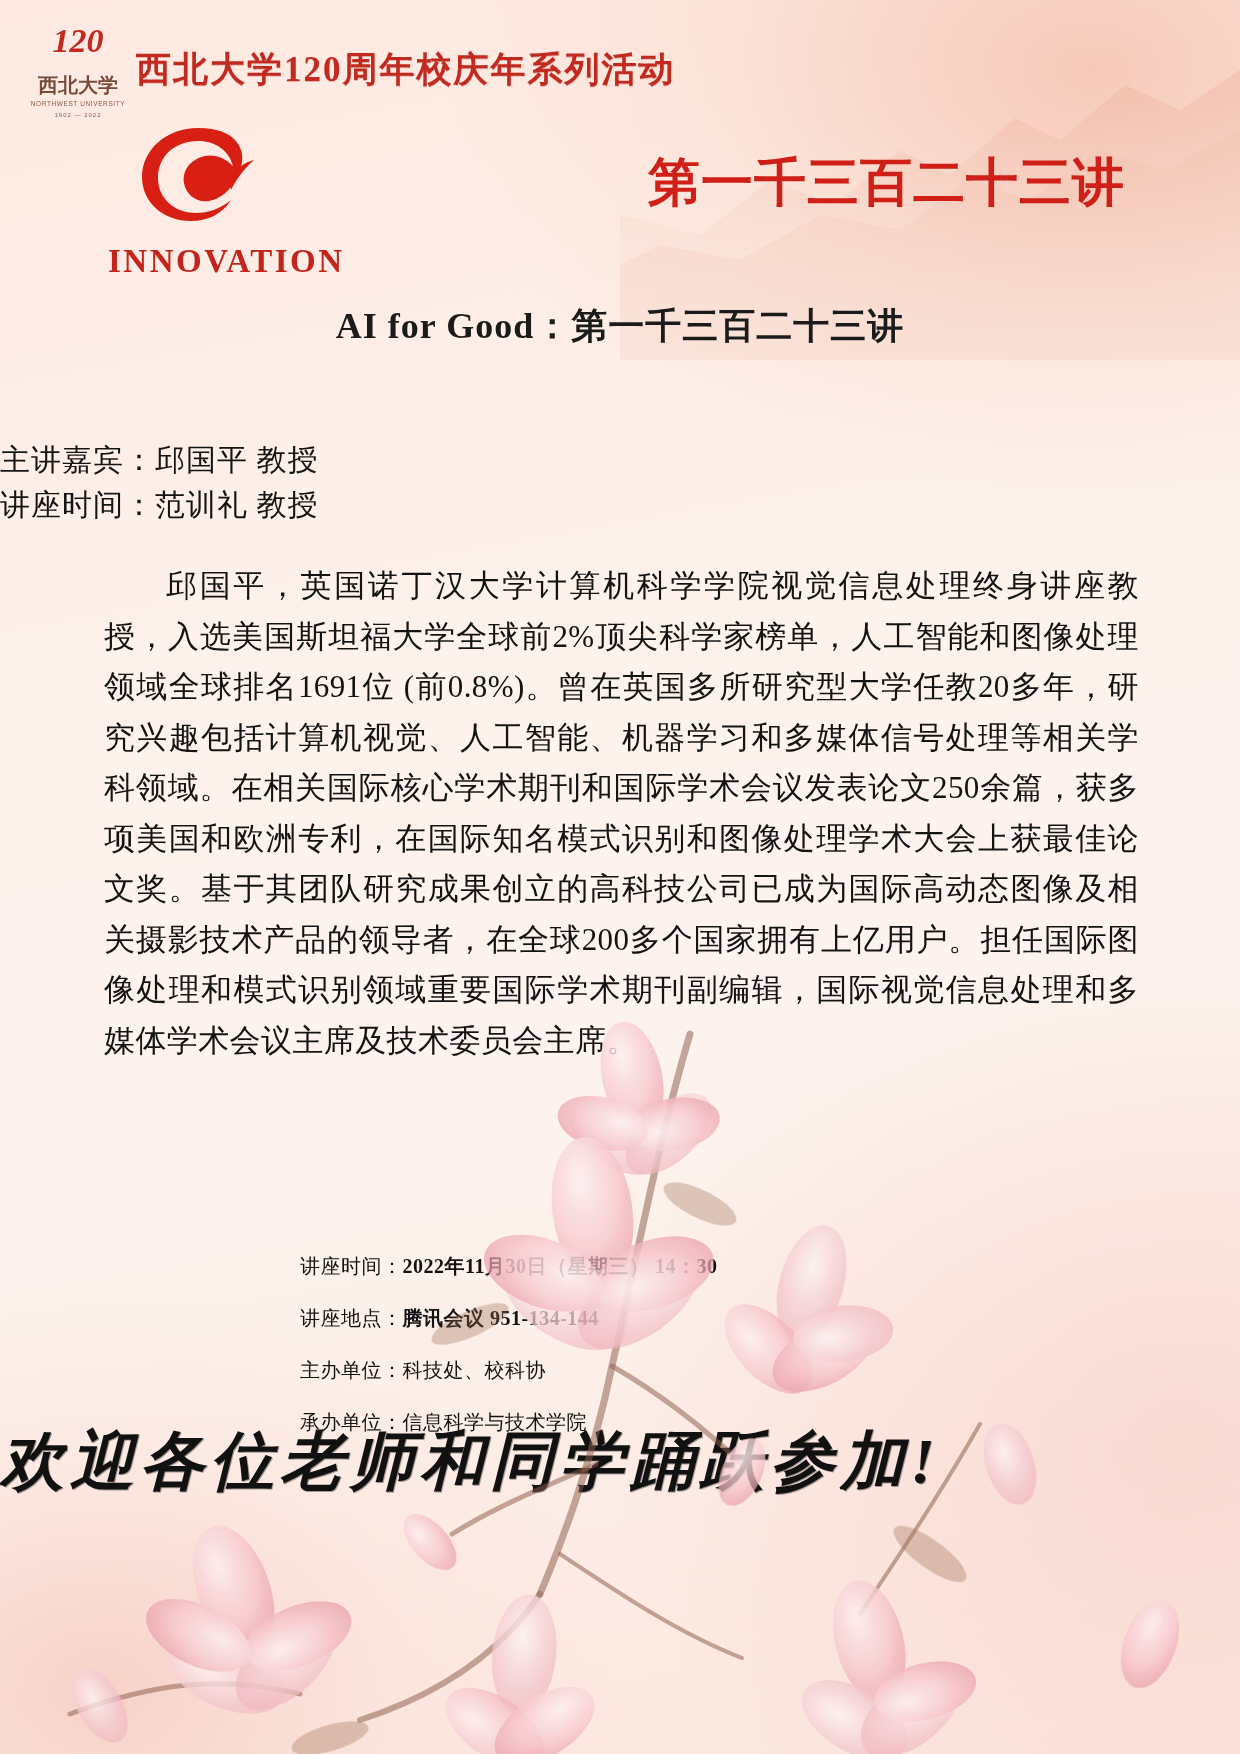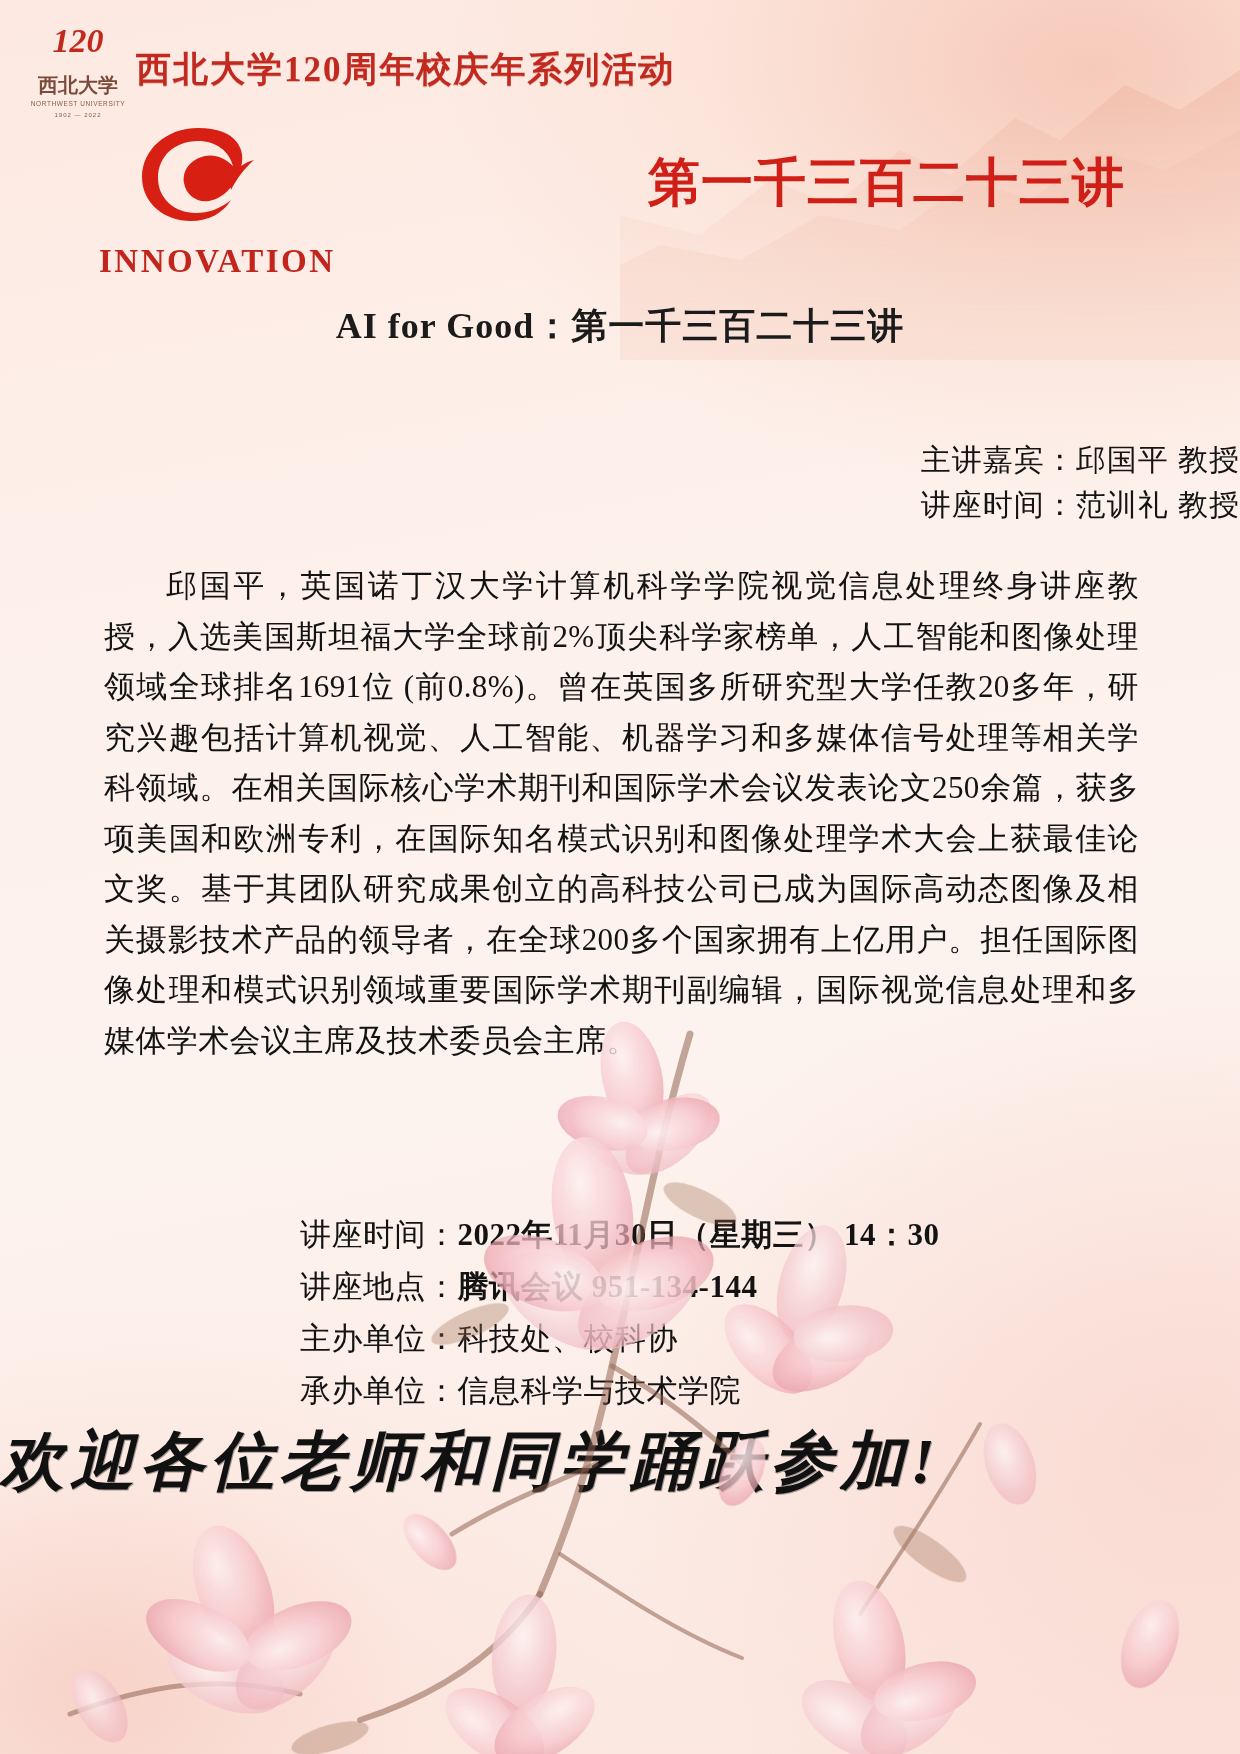--- a/index.html
+++ b/index.html
@@ -69,21 +69,21 @@
 
   .innov-mark {
     position: absolute;
     left: 133px; top: 122px;
     width: 130px; height: 105px;
   }
   .innov-mark svg { display:block; width:100%; height:100%; }
 
   .innov-en {
     position: absolute;
-    left: 99px; top: 243px;
+    left: 108px; top: 243px;
     font-family: "Liberation Serif", serif;
     font-weight: bold;
     font-size: 33px;
     letter-spacing: 2.5px;
     color: #c2251c;
     white-space: nowrap;
     text-align: center;
   }
 
   .forum-title {
@@ -120,22 +120,22 @@
     color: #1b1b1b;
     letter-spacing: 1px;
   }
   .lecture-title .line2 { display:block; }
 
   
   .speakers {
     position: absolute;
     left: 0; top: 437px;
     width: 1240px;
-    text-align: right;
-    font-family: Liberation Sans, sans-serif;
+    text-align: left;
+    font-family: Liberation Serif, serif;
     font-size: 30px;
     line-height: 45px;
     color: #141414;
     letter-spacing: 1px;
   }
 
   
   .bio {
     position: absolute;
     left: 104px; top: 561px;
@@ -146,23 +146,23 @@
     color: #131313;
     text-align: justify;
     text-justify: inter-ideograph;
     text-indent: 62px;
     letter-spacing: 0.4px;
   }
 
   
   .info {
     position: absolute;
-    left: 300px; top: 1209px;
-    font-family: "Liberation Serif", serif;
-    font-size: 31px;
+    left: 300px; top: 1240px;
+    font-family: "Liberation Serif", serif;
+    font-size: 20px;
     line-height: 52px;
     color: #131313;
     letter-spacing: 0.5px;
   }
   .info .row { white-space: nowrap; }
   .info .val-b { font-weight: bold; }
 
   
   .slogan {
     position: absolute;

